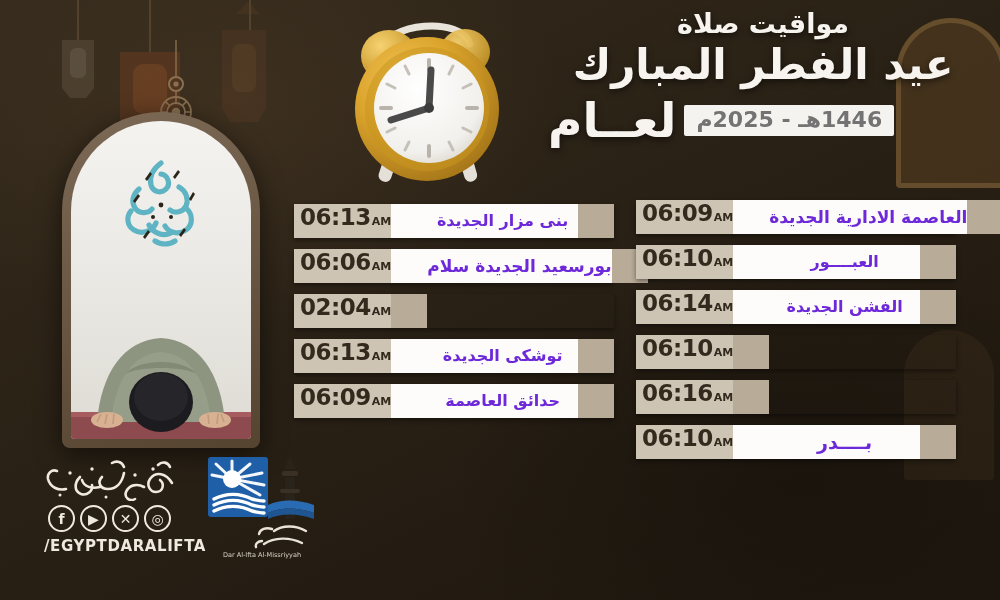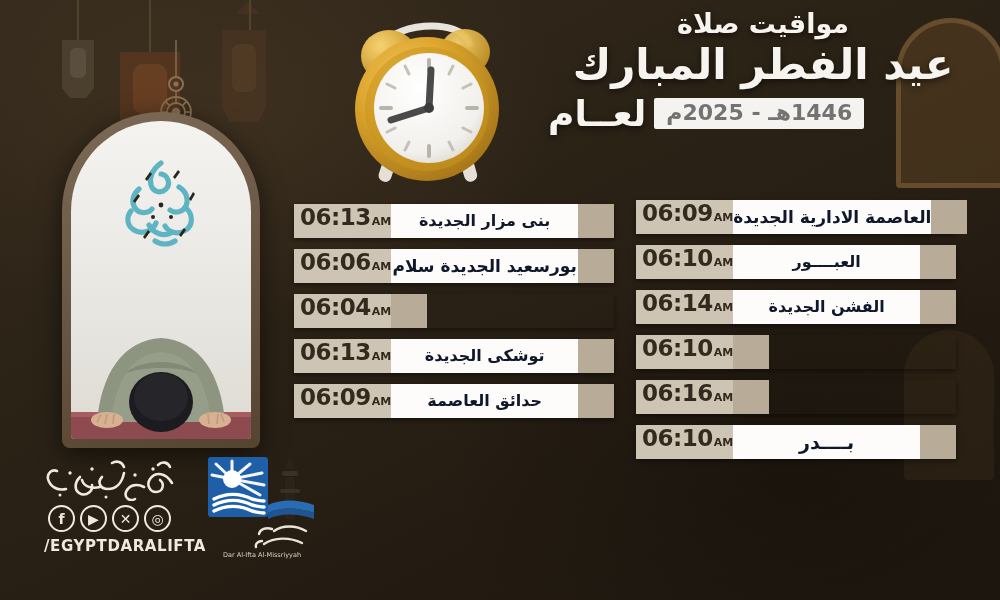--- a/index.html
+++ b/index.html
@@ -82,21 +82,21 @@
     line-height: 1.12;
   }
   .hl-big {
     font-size: 42px; font-weight: 800; line-height: 1.14;
     margin-top: 2px; letter-spacing: -.3px;
   }
   .hl-year-line {
     display: flex; flex-direction: row-reverse; align-items: center;
     justify-content: flex-start; gap: 8px; margin-top: 4px;
   }
-  .hl-liam { font-size: 36px; font-weight: 800; }
+  .hl-liam { font-size: 47px; font-weight: 800; }
   .year-badge {
     display: inline-block;
     background: #f5f3ef; color: #737373;
     font-size: 22px; font-weight: 700;
     padding: 2px 12px 4px 12px;
     border-radius: 2px;
     text-shadow: none;
     white-space: nowrap;
   }
 
@@ -130,22 +130,22 @@
     font-size: 11px; font-weight: 800; color: #332a1e;
     position: relative; top: 2px;
   }
   .name-cell {
     flex: 1 1 auto;
     background: #fdfcfa;
     display: flex; align-items: center; justify-content: center;
     direction: rtl;
   }
   .name-cell span {
-    font-size: 16px; font-weight: 800; color: #0f172a;
-    line-height: 1; white-space: nowrap;
+    font-size: 16px; font-weight: 800; color: #6d28d9;
+    line-height: 1; white-space: nowrap; margin-left: 36px;
   }
   .name-cell span.small { font-size: 17px; }
   .name-cell span.wide  { letter-spacing: 2px; font-size: 19px; }
   .tail-cell { flex: 0 0 36px; background: #b8ab97; }
 
   
   .brand { position: absolute; left: 34px; top: 455px; width: 250px; height: 110px; }
   .brand-calig { position: absolute; left: 6px; top: 2px; width: 145px; height: 44px; }
   .socials { position: absolute; left: 14px; top: 50px; display: flex; gap: 5px; }
   .soc {
@@ -359,21 +359,21 @@
             <span class="time-val">06:06</span>
             <span class="time-mer">AM</span>
           </div>
           <div class="name-cell">
             <span class="small">بورسعيد الجديدة سلام</span>
           </div>
           <div class="tail-cell"></div>
         </div>
         <div class="row">
           <div class="time-cell">
-            <span class="time-val">06:04</span>
+            <span class="time-val">02:04</span>
             <span class="time-mer">AM</span>
           </div>
           <div class="tail-cell"></div>
         </div>
         <div class="row">
           <div class="time-cell">
             <span class="time-val">06:13</span>
             <span class="time-mer">AM</span>
           </div>
           <div class="name-cell">

